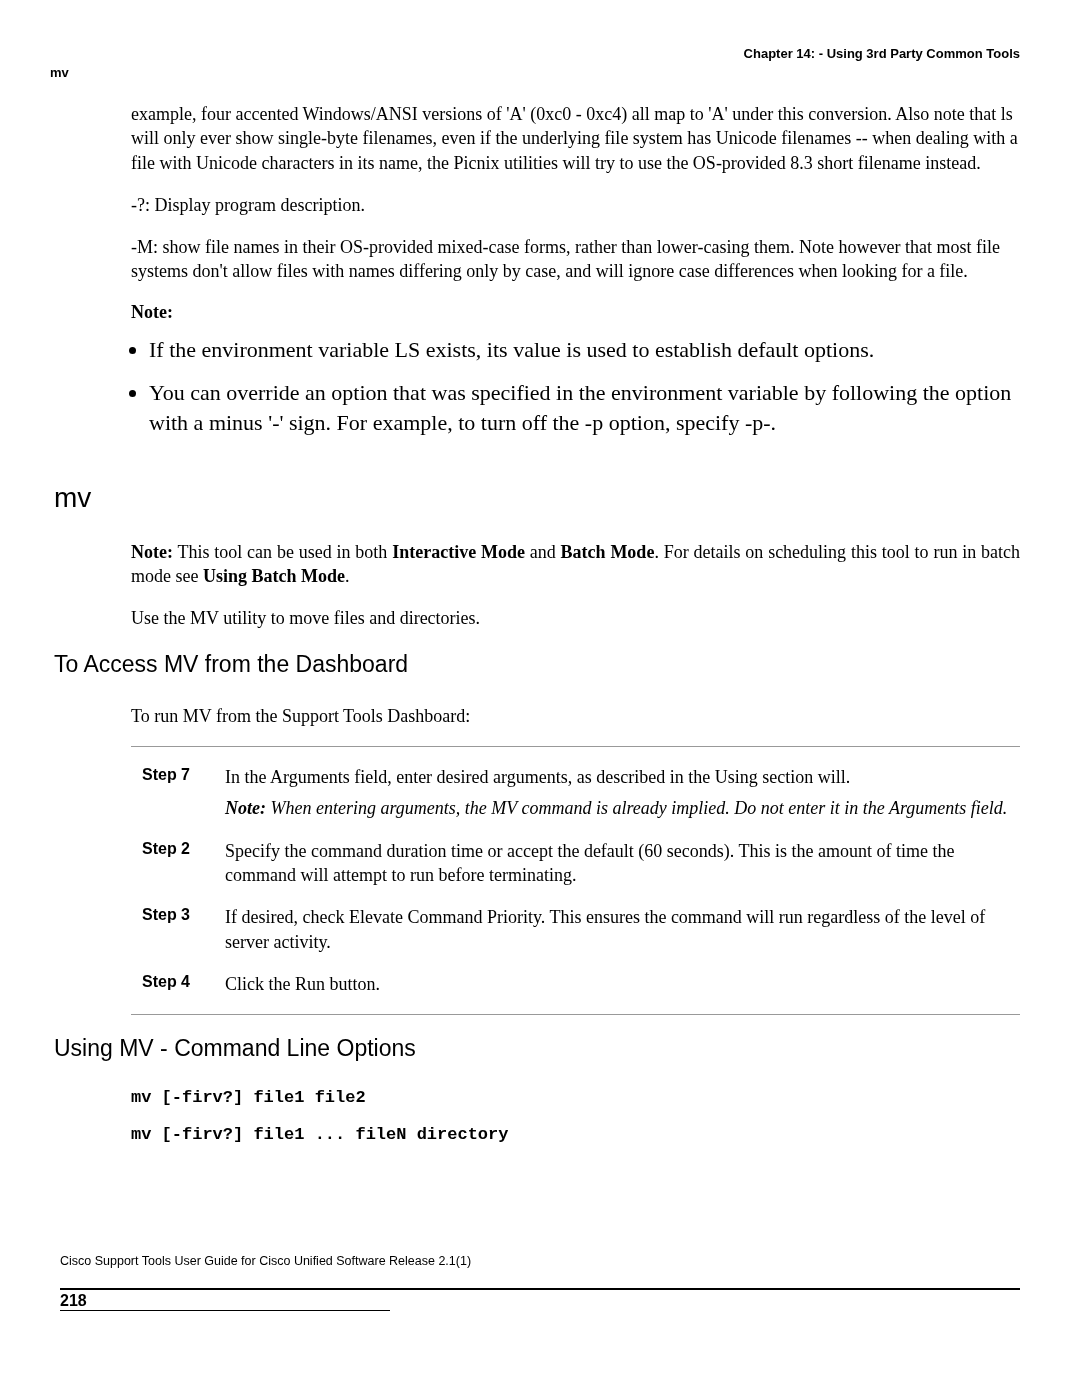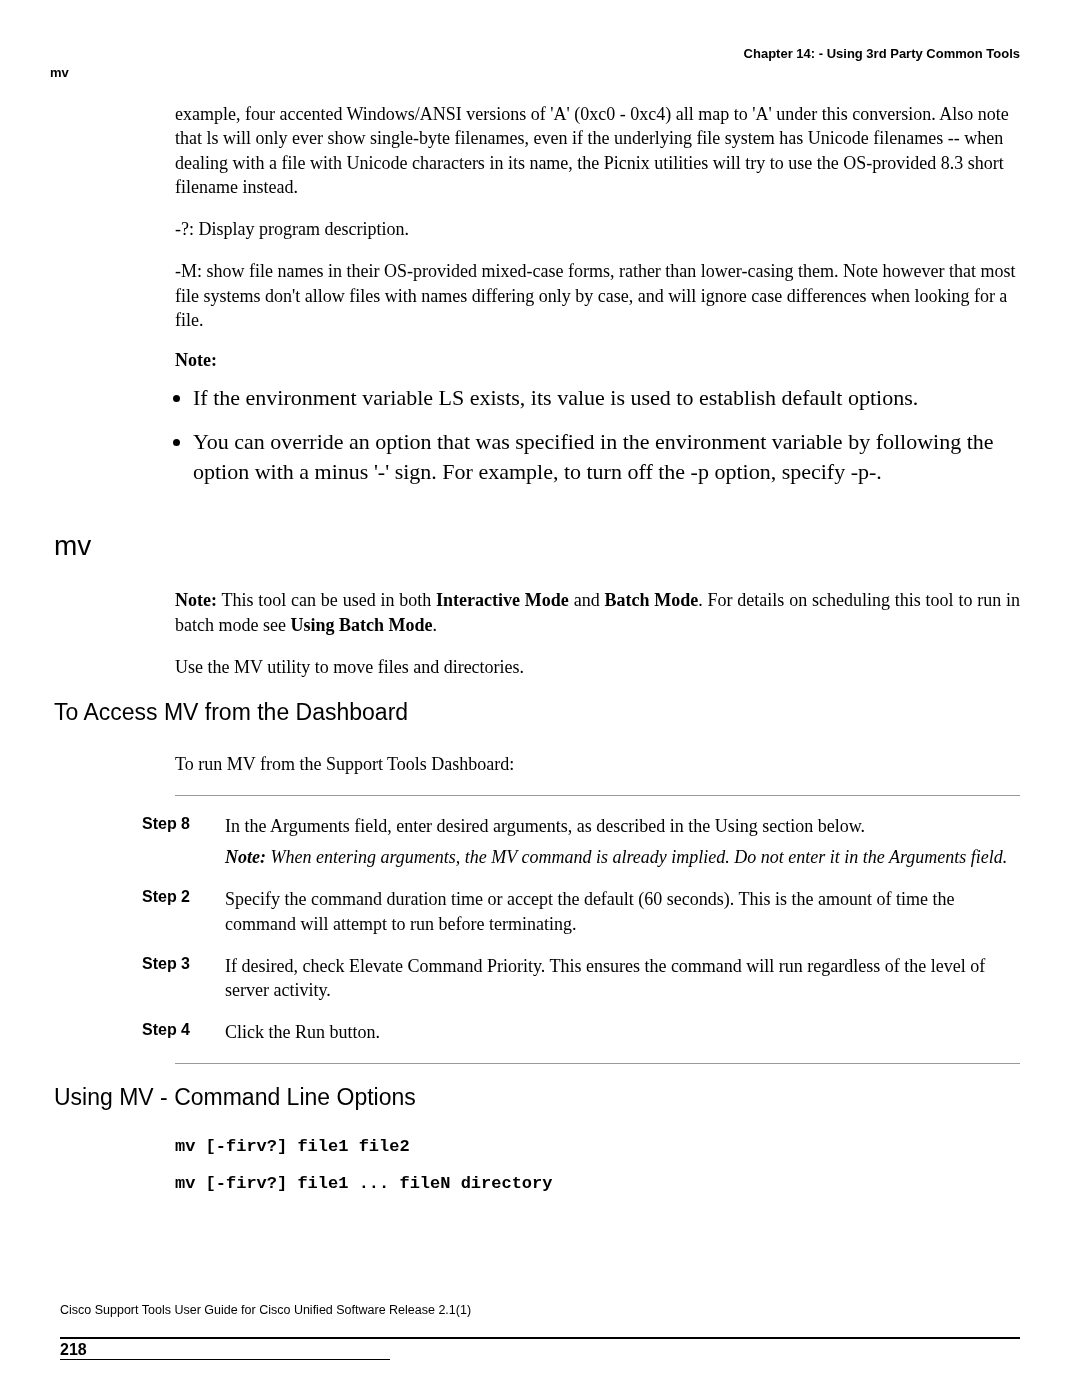--- a/index.html
+++ b/index.html
@@ -22,21 +22,21 @@
     margin-bottom: 4px;
   }
   .side-label {
     font-family: Arial, Helvetica, sans-serif;
     font-weight: bold;
     font-size: 13px;
     margin-left: -10px;
     margin-bottom: 22px;
   }
   .body-block {
-    margin-left: 115px;
+    margin-left: 71px;
   }
   .para {
     font-size: 18px;
     line-height: 1.35;
     margin: 0 0 18px 0;
     text-align: left;
   }
   .note-label {
     font-weight: bold;
     font-size: 18px;
@@ -157,23 +157,23 @@
   <div class="h2">To Access MV from the Dashboard</div>
 
   <div class="body-block">
     <p class="para">To run MV from the Support Tools Dashboard:</p>
     <hr class="rule">
   </div>
 
   <div class="steps">
 
     <div class="step-row">
-      <div class="step-label">Step 8</div>
+      <div class="step-label">Step 7</div>
       <div class="step-body">
-        <span>In the Arguments field, enter desired arguments, as described in the Using section below.</span>
+        <span>In the Arguments field, enter desired arguments, as described in the Using section will.</span>
         <div class="sub">
           <b>Note:</b><span> When entering arguments, the MV command is already implied. Do not enter it in the Arguments field.</span>
         </div>
       </div>
     </div>
 
     <div class="step-row">
       <div class="step-label">Step 2</div>
       <div class="step-body">Specify the command duration time or accept the default (60 seconds). This is the amount of time the command will attempt to run before terminating.</div>
     </div>

